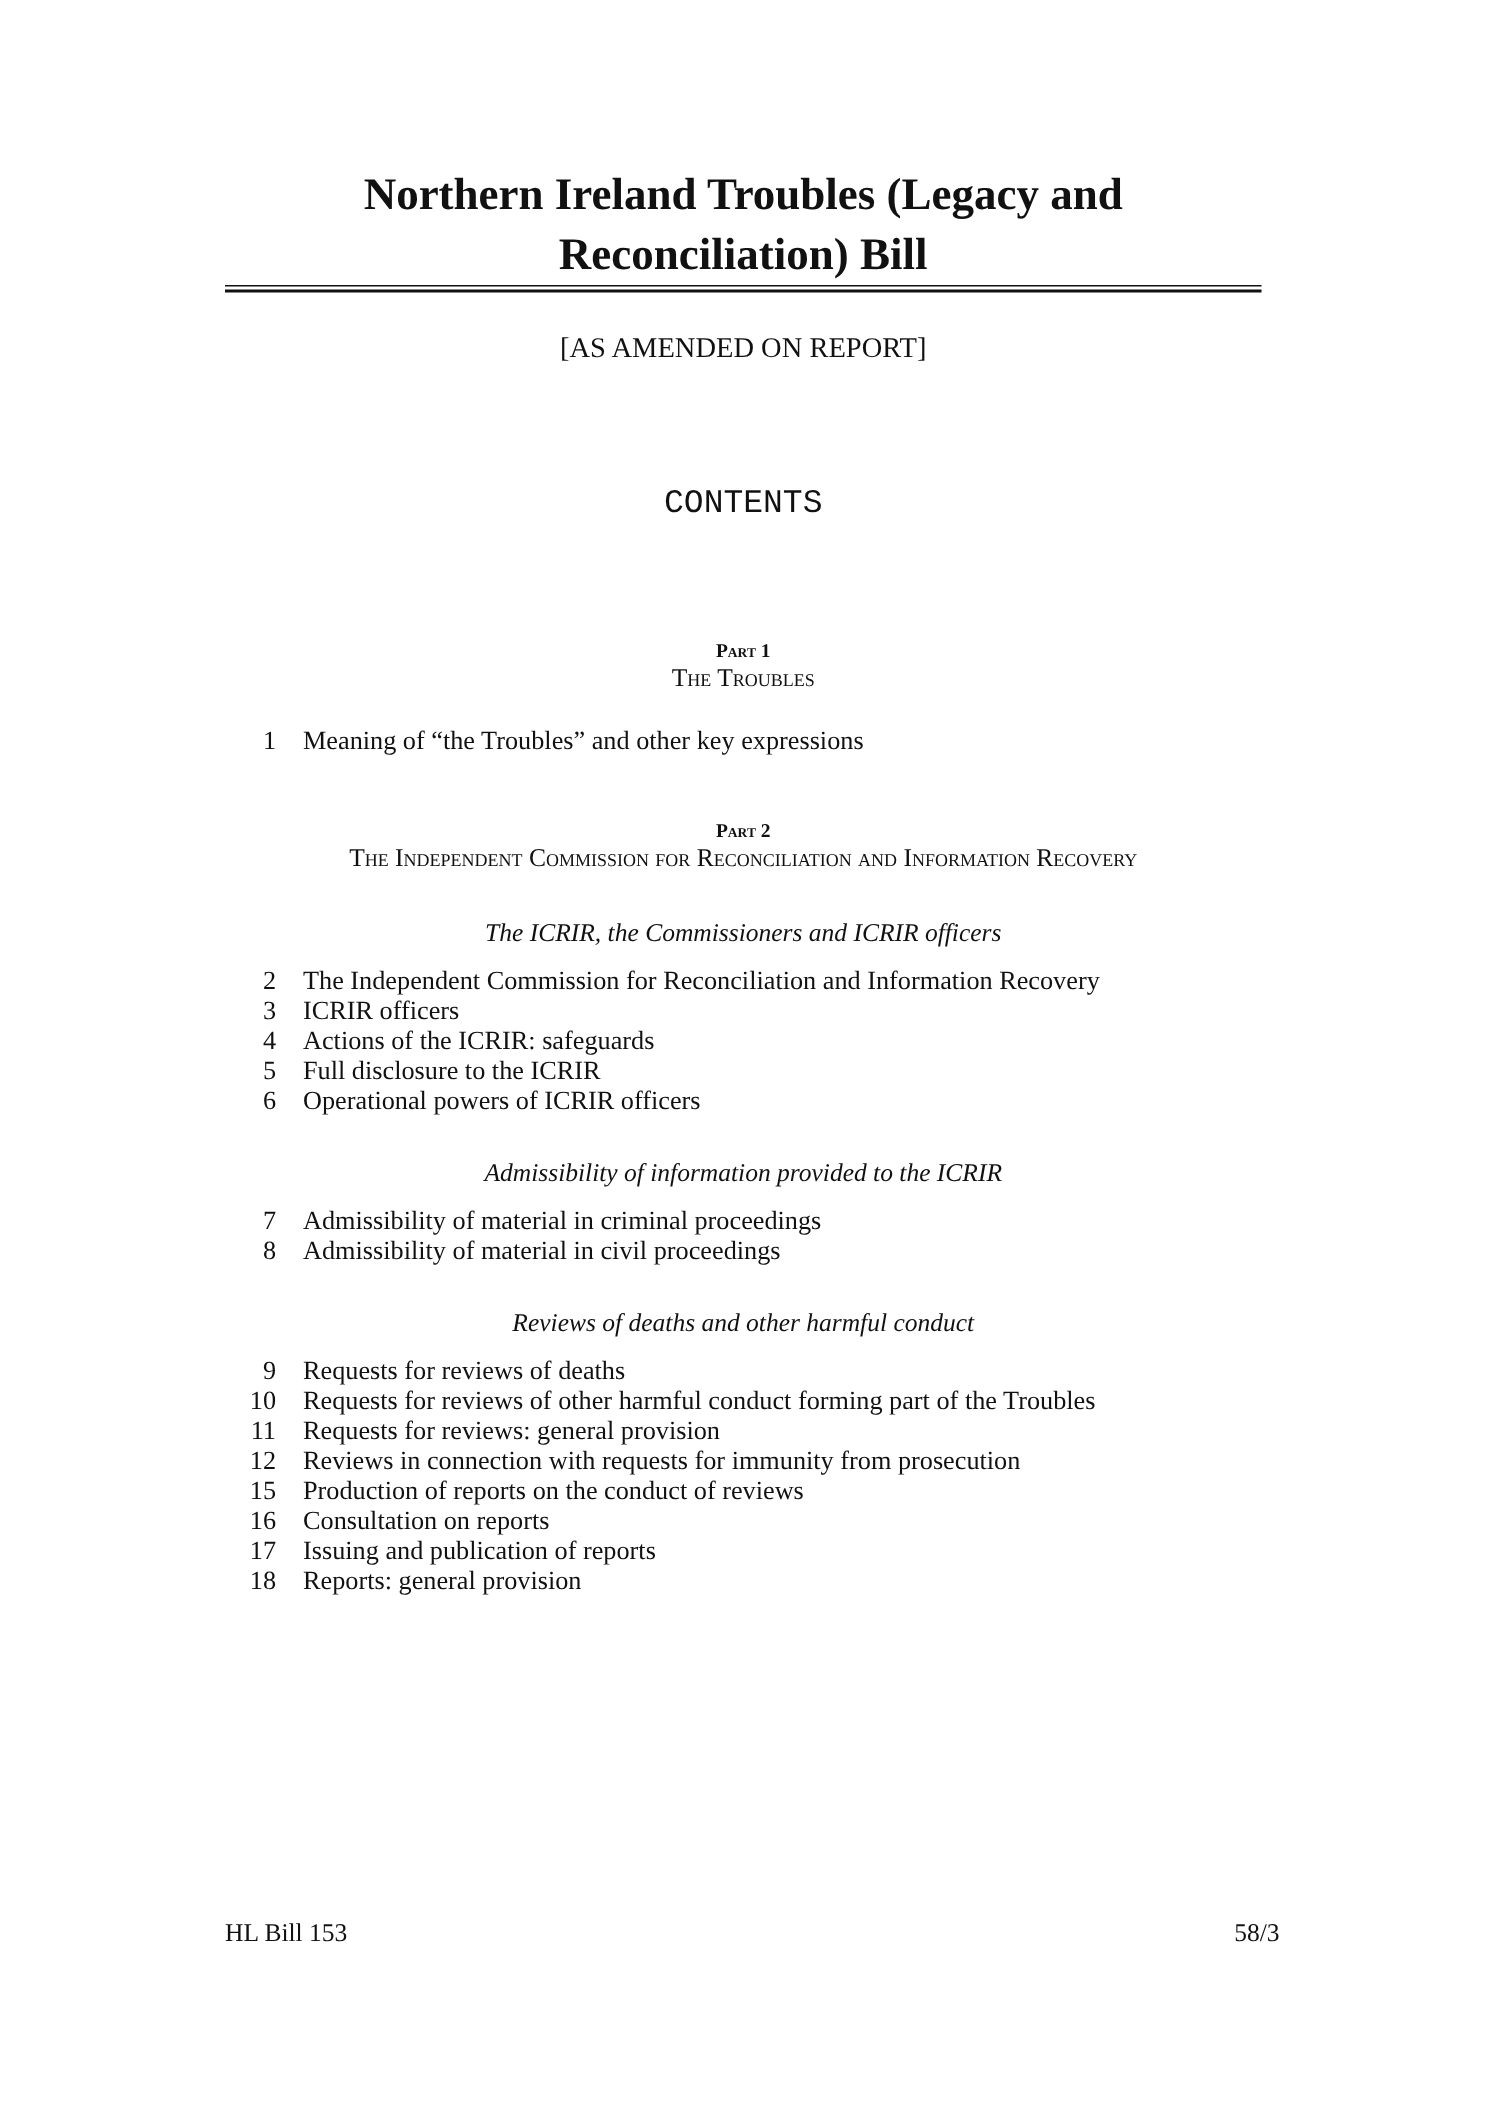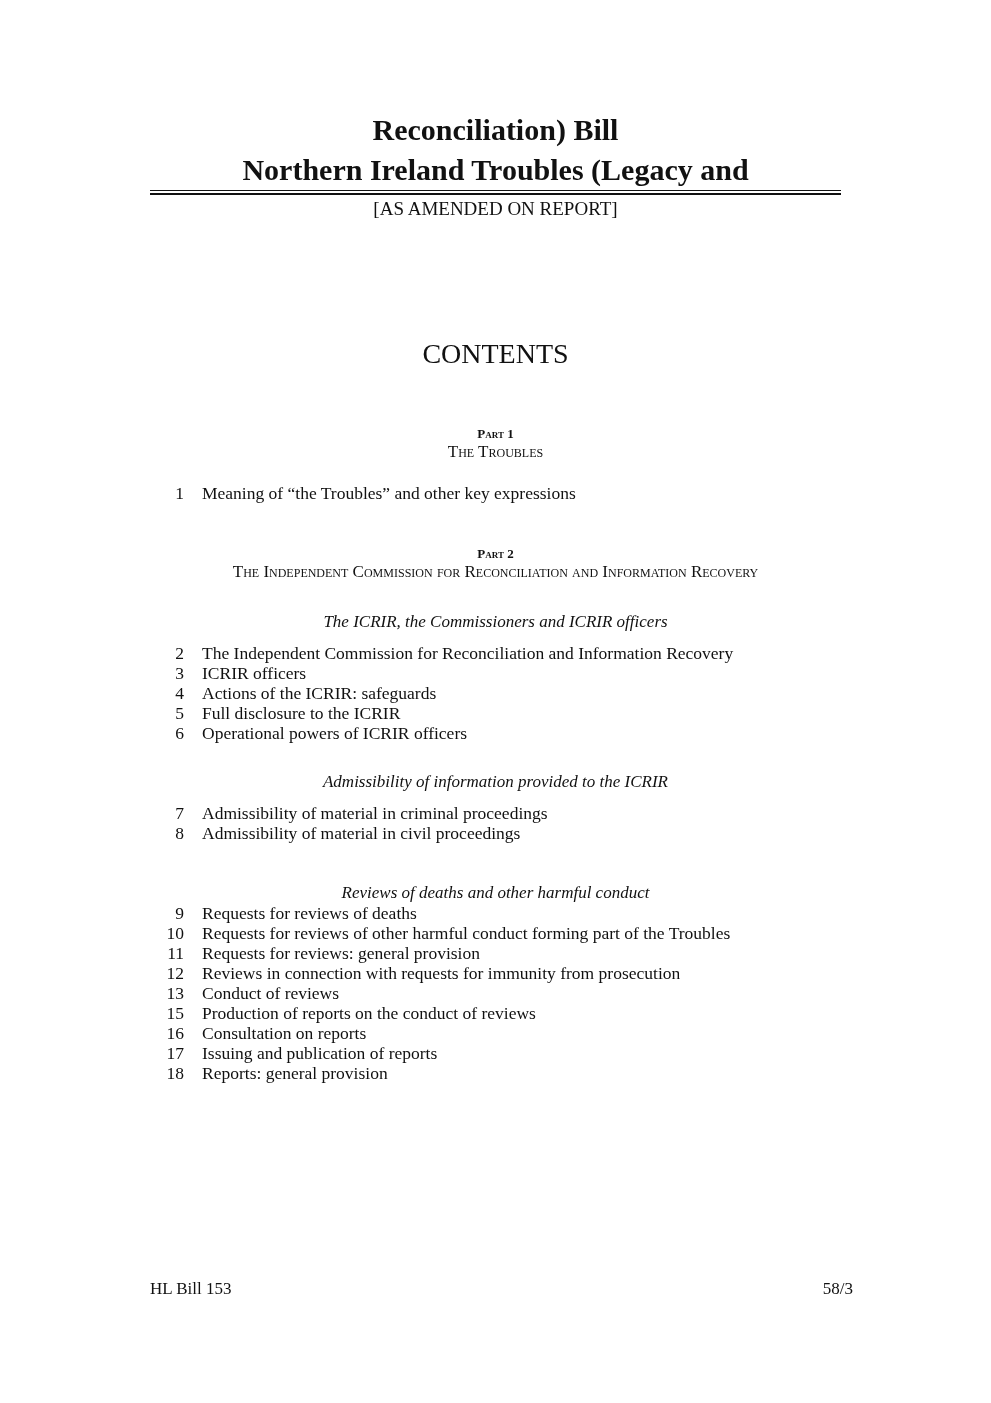--- a/index.html
+++ b/index.html
@@ -7,44 +7,44 @@
     width: 991px; height: 1403px; position: relative; overflow: hidden;
     font-family: "Liberation Serif", "DejaVu Serif", serif; color: #111;
   }
   .title {
     position: absolute; left: 150px; width: 691px; top: 110px;
     text-align: center; font-weight: bold; font-size: 30px; line-height: 40px;
   }
   .rule-thin { position: absolute; left: 150px; width: 691px; top: 190px; height: 1px; background: #111; }
   .rule-thick { position: absolute; left: 150px; width: 691px; top: 193px; height: 2px; background: #111; }
   .subtitle {
-    position: absolute; left: 150px; width: 691px; top: 198px;
+    position: absolute; left: 150px; width: 691px; top: 222px;
     text-align: center; font-size: 19px;
   }
   .contents-heading {
-    position: absolute; left: 150px; width: 691px; top: 338px;
-    text-align: center; font-size: 28px;
+    position: absolute; left: 150px; width: 691px; top: 323px;
+    text-align: center; font-size: 22px; font-family: Liberation Mono, monospace;
   }
   .center-line { position: absolute; left: 150px; width: 691px; text-align: center; }
   .part-label { font-weight: bold; font-variant: small-caps; font-size: 13px; margin-top: 24px; }
   .part-title { font-variant: small-caps; font-size: 17px; }
   .crossheading { font-style: italic; font-size: 17px; }
   .toc-list { position: absolute; left: 150px; width: 700px; font-size: 17.5px; line-height: 20px; }
   .toc-row { display: flex; height: 20px; }
   .toc-num { width: 52px; text-align: right; padding-right: 18px; box-sizing: border-box; }
   .toc-title { flex: 1; white-space: nowrap; }
   .footer-left { position: absolute; left: 150px; top: 1279px; font-size: 17px; }
   .footer-right { position: absolute; right: 138px; top: 1279px; font-size: 17px; }
 </style>
 </head>
 <body>
 
 <div class="title">
+  <div>Northern Ireland Troubles (Legacy and</div>
   <div>Reconciliation) Bill</div>
-  <div>Northern Ireland Troubles (Legacy and</div>
 </div>
 <div class="rule-thin"></div>
 <div class="rule-thick"></div>
 <div class="subtitle">[AS AMENDED ON REPORT]</div>
 
 <div class="contents-heading">CONTENTS</div>
 
 <div class="center-line part-label" style="top:402px;">Part 1</div>
 <div class="center-line part-title" style="top:442px;">The Troubles</div>
 <div class="toc-list" style="top:483px;">
@@ -86,41 +86,37 @@
   <div class="toc-row">
       <span class="toc-num">7</span>
       <span class="toc-title">Admissibility of material in criminal proceedings</span>
     </div>
   <div class="toc-row">
       <span class="toc-num">8</span>
       <span class="toc-title">Admissibility of material in civil proceedings</span>
     </div>
 </div>
 
-<div class="center-line crossheading" style="top:872px;margin-top:11px;">Reviews of deaths and other harmful conduct</div>
+<div class="center-line crossheading" style="top:872px;">Reviews of deaths and other harmful conduct</div>
 <div class="toc-list" style="top:903px;">
   <div class="toc-row">
       <span class="toc-num">9</span>
       <span class="toc-title">Requests for reviews of deaths</span>
     </div>
   <div class="toc-row">
       <span class="toc-num">10</span>
       <span class="toc-title">Requests for reviews of other harmful conduct forming part of the Troubles</span>
     </div>
   <div class="toc-row">
       <span class="toc-num">11</span>
       <span class="toc-title">Requests for reviews: general provision</span>
     </div>
   <div class="toc-row">
       <span class="toc-num">12</span>
       <span class="toc-title">Reviews in connection with requests for immunity from prosecution</span>
-    </div>
-  <div class="toc-row">
-      <span class="toc-num">13</span>
-      <span class="toc-title">Conduct of reviews</span>
     </div>
   <div class="toc-row">
       <span class="toc-num">15</span>
       <span class="toc-title">Production of reports on the conduct of reviews</span>
     </div>
   <div class="toc-row">
       <span class="toc-num">16</span>
       <span class="toc-title">Consultation on reports</span>
     </div>
   <div class="toc-row">

